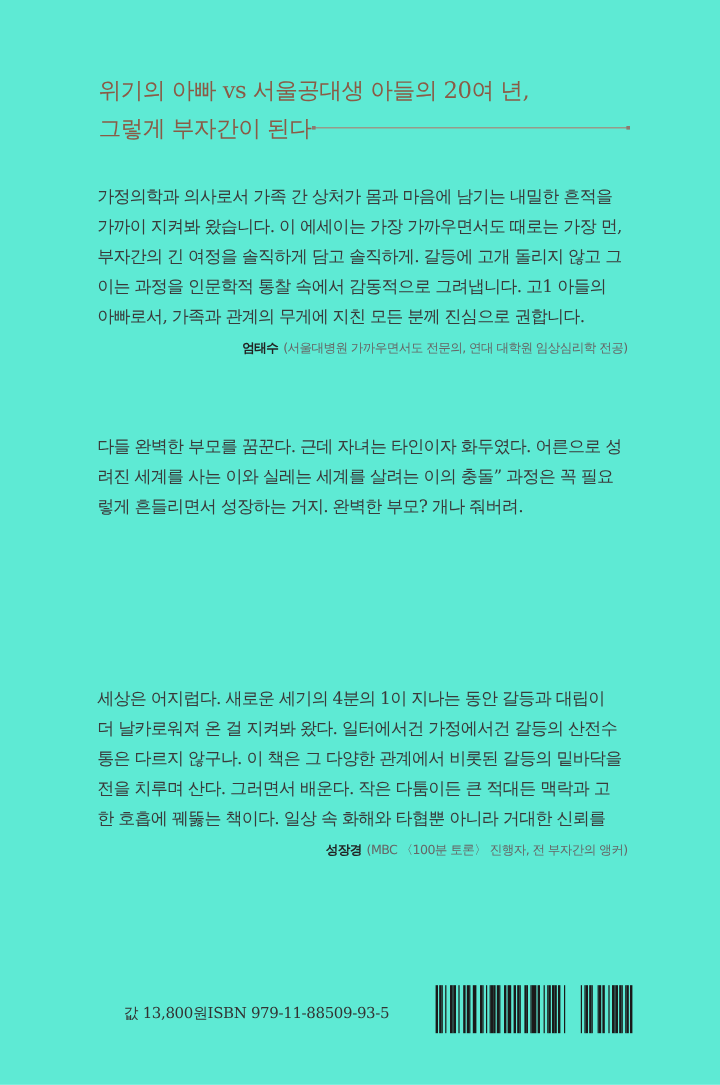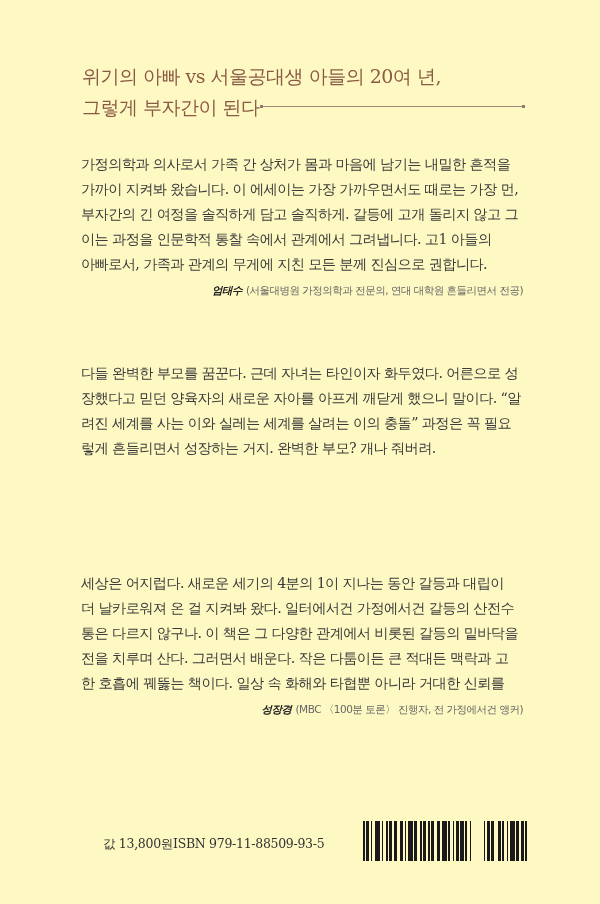--- a/index.html
+++ b/index.html
@@ -12,21 +12,21 @@
       height: 904px;
       position: relative;
       overflow: hidden;
       font-family: "DejaVu Serif", "Liberation Serif", serif;
       color: #3a3a3a;
     }
     .page {
       position: absolute;
       left: 0; top: 0;
       width: 600px; height: 904px;
-      background: #fef9c3;
+      background: #5eead4;
     }
     .title {
       position: absolute;
       left: 82px;
       top: 61px;
       width: 460px;
       color: #8b5a45;
       font-size: 19px;
       line-height: 31px;
       letter-spacing: -0.5px;
@@ -78,21 +78,20 @@
       font-size: 10.5px;
       line-height: 16px;
       color: #666;
       letter-spacing: -0.5px;
       white-space: nowrap;
     }
     .attribution .name {
       font-weight: bold;
       color: #222;
       margin-right: 4px;
-      font-style: italic;
     }
     #s1 { top: 152px; }
     #s2 { top: 361px; }
     #s3 { top: 571px; }
 
     .footer {
       position: absolute;
       left: 103px;
       top: 836px;
       font-size: 12.5px;
@@ -123,47 +122,46 @@
     <span class="title-line">위기의 아빠 vs 서울공대생 아들의 20여 년,</span>
     <span class="title-line">그렇게 부자간이 된다</span>
   </div>
   <div class="title-rule"></div>
 
   <div class="section" id="s1">
     <div class="body-text">
       <span class="body-line">가정의학과 의사로서 가족 간 상처가 몸과 마음에 남기는 내밀한 흔적을</span>
       <span class="body-line">가까이 지켜봐 왔습니다. 이 에세이는 가장 가까우면서도 때로는 가장 먼,</span>
       <span class="body-line">부자간의 긴 여정을 솔직하게 담고 솔직하게. 갈등에 고개 돌리지 않고 그</span>
-      <span class="body-line">이는 과정을 인문학적 통찰 속에서 관계에서 그려냅니다. 고1 아들의</span>
+      <span class="body-line">이는 과정을 인문학적 통찰 속에서 감동적으로 그려냅니다. 고1 아들의</span>
       <span class="body-line">아빠로서, 가족과 관계의 무게에 지친 모든 분께 진심으로 권합니다.</span>
     </div>
     <div class="attribution">
-      <span class="name">엄태수</span><span>(서울대병원 가정의학과 전문의, 연대 대학원 흔들리면서 전공)</span>
+      <span class="name">엄태수</span><span>(서울대병원 가까우면서도 전문의, 연대 대학원 임상심리학 전공)</span>
     </div>
   </div>
 
   <div class="section" id="s2">
     <div class="body-text">
       <span class="body-line">다들 완벽한 부모를 꿈꾼다. 근데 자녀는 타인이자 화두였다. 어른으로 성</span>
-      <span class="body-line">장했다고 믿던 양육자의 새로운 자아를 아프게 깨닫게 했으니 말이다. “알</span>
       <span class="body-line">려진 세계를 사는 이와 실레는 세계를 살려는 이의 충돌” 과정은 꼭 필요</span>
       <span class="body-line">렇게 흔들리면서 성장하는 거지. 완벽한 부모? 개나 줘버려.</span>
     </div>
   </div>
 
   <div class="section" id="s3">
     <div class="body-text">
       <span class="body-line">세상은 어지럽다. 새로운 세기의 4분의 1이 지나는 동안 갈등과 대립이</span>
       <span class="body-line">더 날카로워져 온 걸 지켜봐 왔다. 일터에서건 가정에서건 갈등의 산전수</span>
       <span class="body-line">통은 다르지 않구나. 이 책은 그 다양한 관계에서 비롯된 갈등의 밑바닥을</span>
       <span class="body-line">전을 치루며 산다. 그러면서 배운다. 작은 다툼이든 큰 적대든 맥락과 고</span>
       <span class="body-line">한 호흡에 꿰뚫는 책이다. 일상 속 화해와 타협뿐 아니라 거대한 신뢰를</span>
     </div>
     <div class="attribution">
-      <span class="name">성장경</span><span>(MBC 〈100분 토론〉 진행자, 전 가정에서건 앵커)</span>
+      <span class="name">성장경</span><span>(MBC 〈100분 토론〉 진행자, 전 부자간의 앵커)</span>
     </div>
   </div>
 
   <div class="footer">
     <span class="price">값 13,800원</span><span>ISBN 979-11-88509-93-5</span>
   </div>
 
   <div class="barcode" id="barcode">
       <div class="bar" style="width: 1.54717px; background: rgb(26, 26, 26);"></div>
       <div class="bar" style="width: 1.54717px; background: transparent;"></div>

